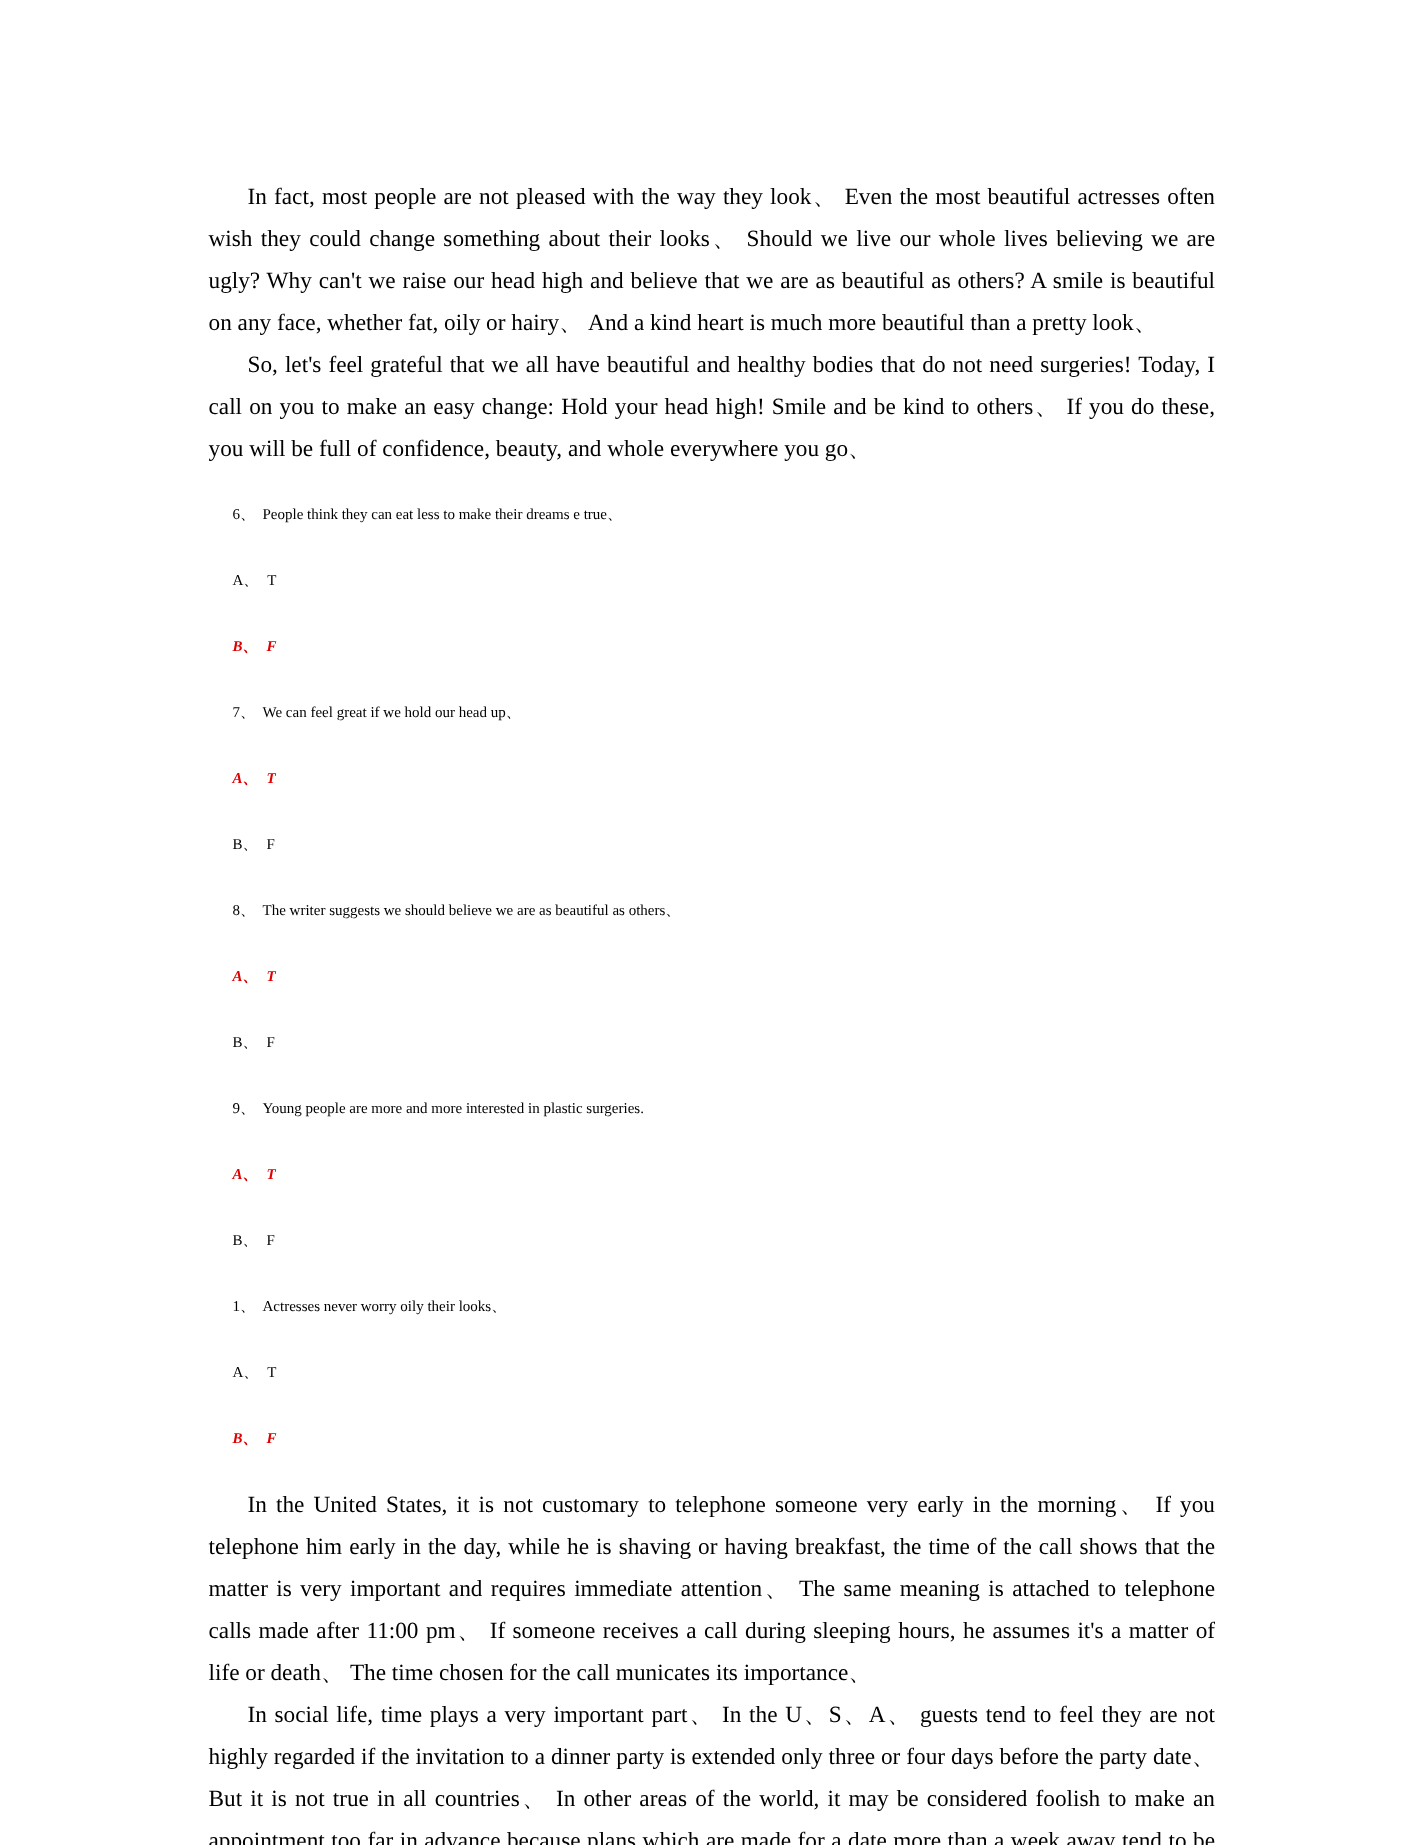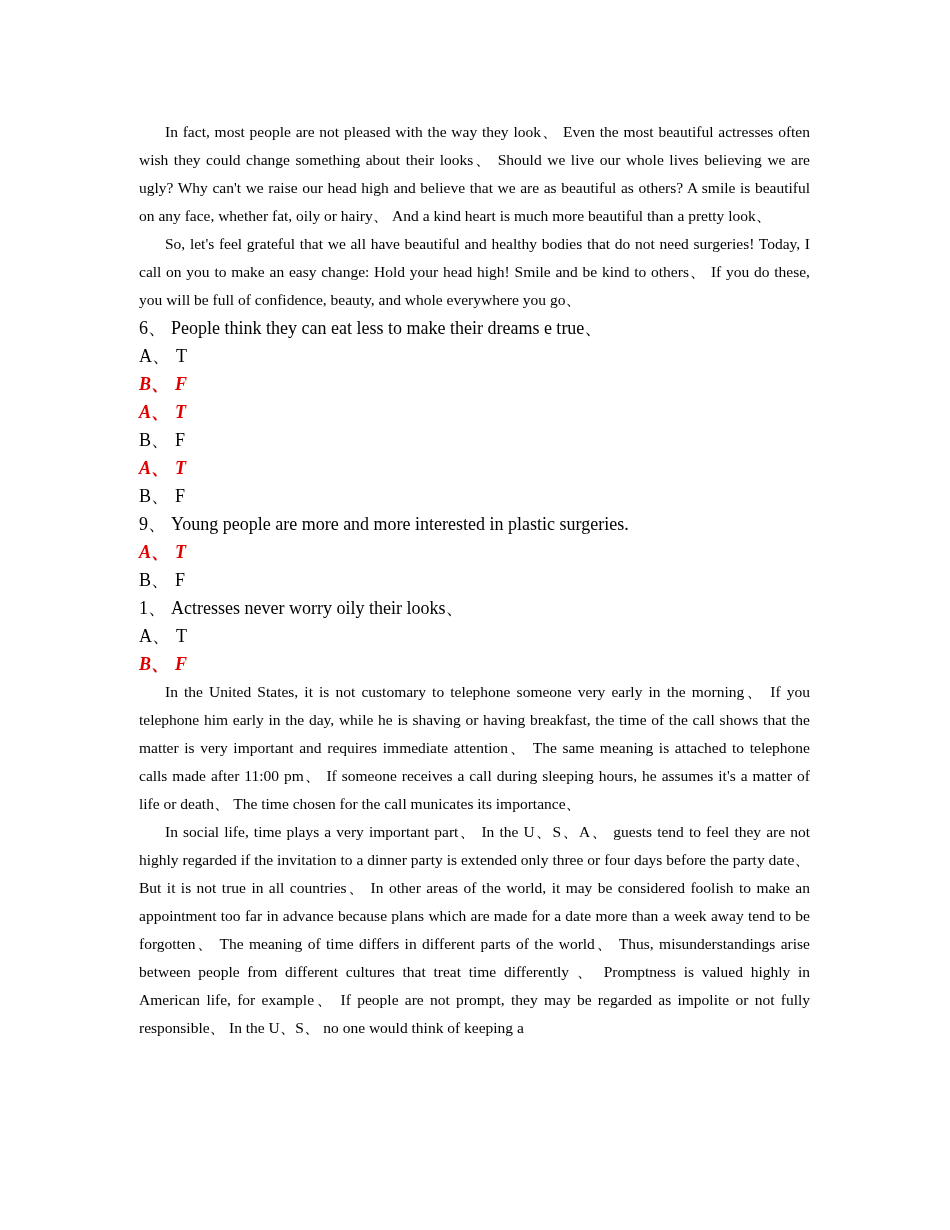--- a/index.html
+++ b/index.html
@@ -28,22 +28,22 @@
   p.para {
     margin: 0;
     font-size: 15.5px;
     line-height: 28px;
     text-align: justify;
     text-justify: inter-word;
     text-indent: 26px;
     word-spacing: 0px;
   }
   p.line {
-    margin: 0;
-    font-size: 18px;
+    margin: 16px;
+    font-size: 10px;
     line-height: 28px;
     text-align: left;
     text-indent: 0;
     white-space: nowrap;
   }
   .q-num {
     letter-spacing: 0;
   }
   .opt-correct {
     color: #e00000;
@@ -69,23 +69,25 @@
   <div class="doc-body">
 
     <p class="para">In fact, most people are not pleased with the way they look、  Even the most beautiful actresses often wish they could change something about their looks、  Should we live our whole lives believing we are ugly? Why can't we raise our head high and believe that we are as beautiful as others? A smile is beautiful on any face, whether fat, oily or hairy、  And a kind heart is much more beautiful than a pretty look、</p>
 
     <p class="para">So, let's feel grateful that we all have beautiful and healthy bodies that do not need surgeries! Today, I call on you to make an easy change: Hold your head high! Smile and be kind to others、  If you do these, you will be full of confidence, beauty, and whole everywhere you go、</p>
 
     <p class="line"><span class="q-num">6、</span><span class="gap-sm"></span><span>People think they can eat less to make their dreams e true、</span></p>
     <p class="line"><span>A</span><span class="sep">、</span><span class="gap-opt"></span><span>T</span></p>
     <p class="line opt-correct"><span>B</span><span class="sep">、</span><span class="gap-opt"></span><span>F</span></p>
 
+    <p class="line"><span class="q-num">7、</span><span class="gap-sm"></span><span>We can feel great if we hold our head up、</span></p>
     <p class="line opt-correct"><span>A</span><span class="sep">、</span><span class="gap-opt"></span><span>T</span></p>
     <p class="line"><span>B</span><span class="sep">、</span><span class="gap-opt"></span><span>F</span></p>
 
+    <p class="line"><span class="q-num">8、</span><span class="gap-sm"></span><span>The writer suggests we should believe we are as beautiful as others、</span></p>
     <p class="line opt-correct"><span>A</span><span class="sep">、</span><span class="gap-opt"></span><span>T</span></p>
     <p class="line"><span>B</span><span class="sep">、</span><span class="gap-opt"></span><span>F</span></p>
 
     <p class="line"><span class="q-num">9、</span><span class="gap-sm"></span><span>Young people are more and more interested in plastic surgeries.</span></p>
     <p class="line opt-correct"><span>A</span><span class="sep">、</span><span class="gap-opt"></span><span>T</span></p>
     <p class="line"><span>B</span><span class="sep">、</span><span class="gap-opt"></span><span>F</span></p>
 
     <p class="line"><span class="q-num">1、</span><span class="gap-sm"></span><span>Actresses never worry oily their looks、</span></p>
     <p class="line"><span>A</span><span class="sep">、</span><span class="gap-opt"></span><span>T</span></p>
     <p class="line opt-correct"><span>B</span><span class="sep">、</span><span class="gap-opt"></span><span>F</span></p>

